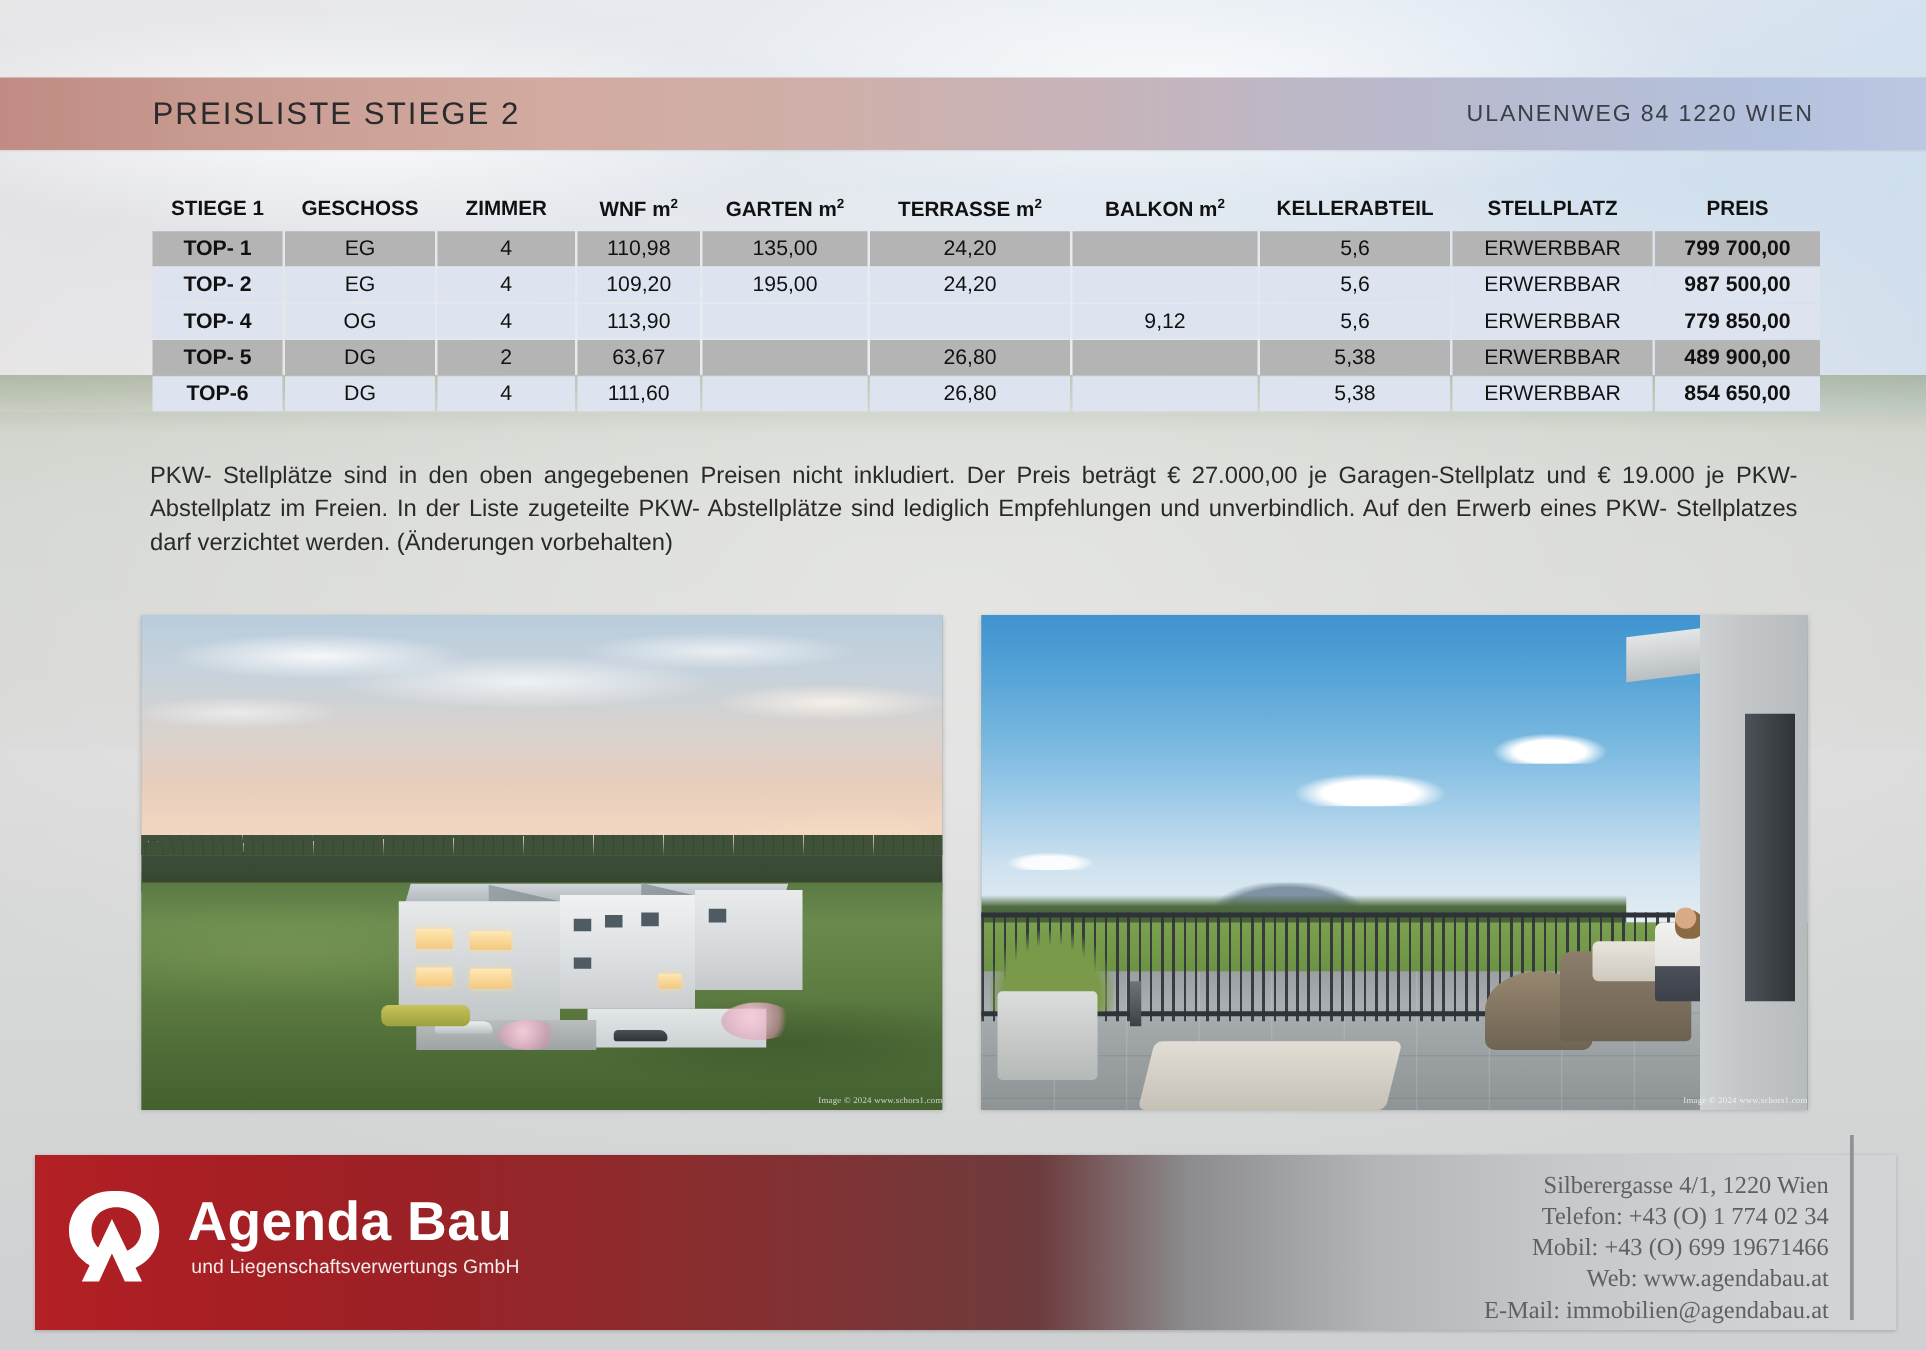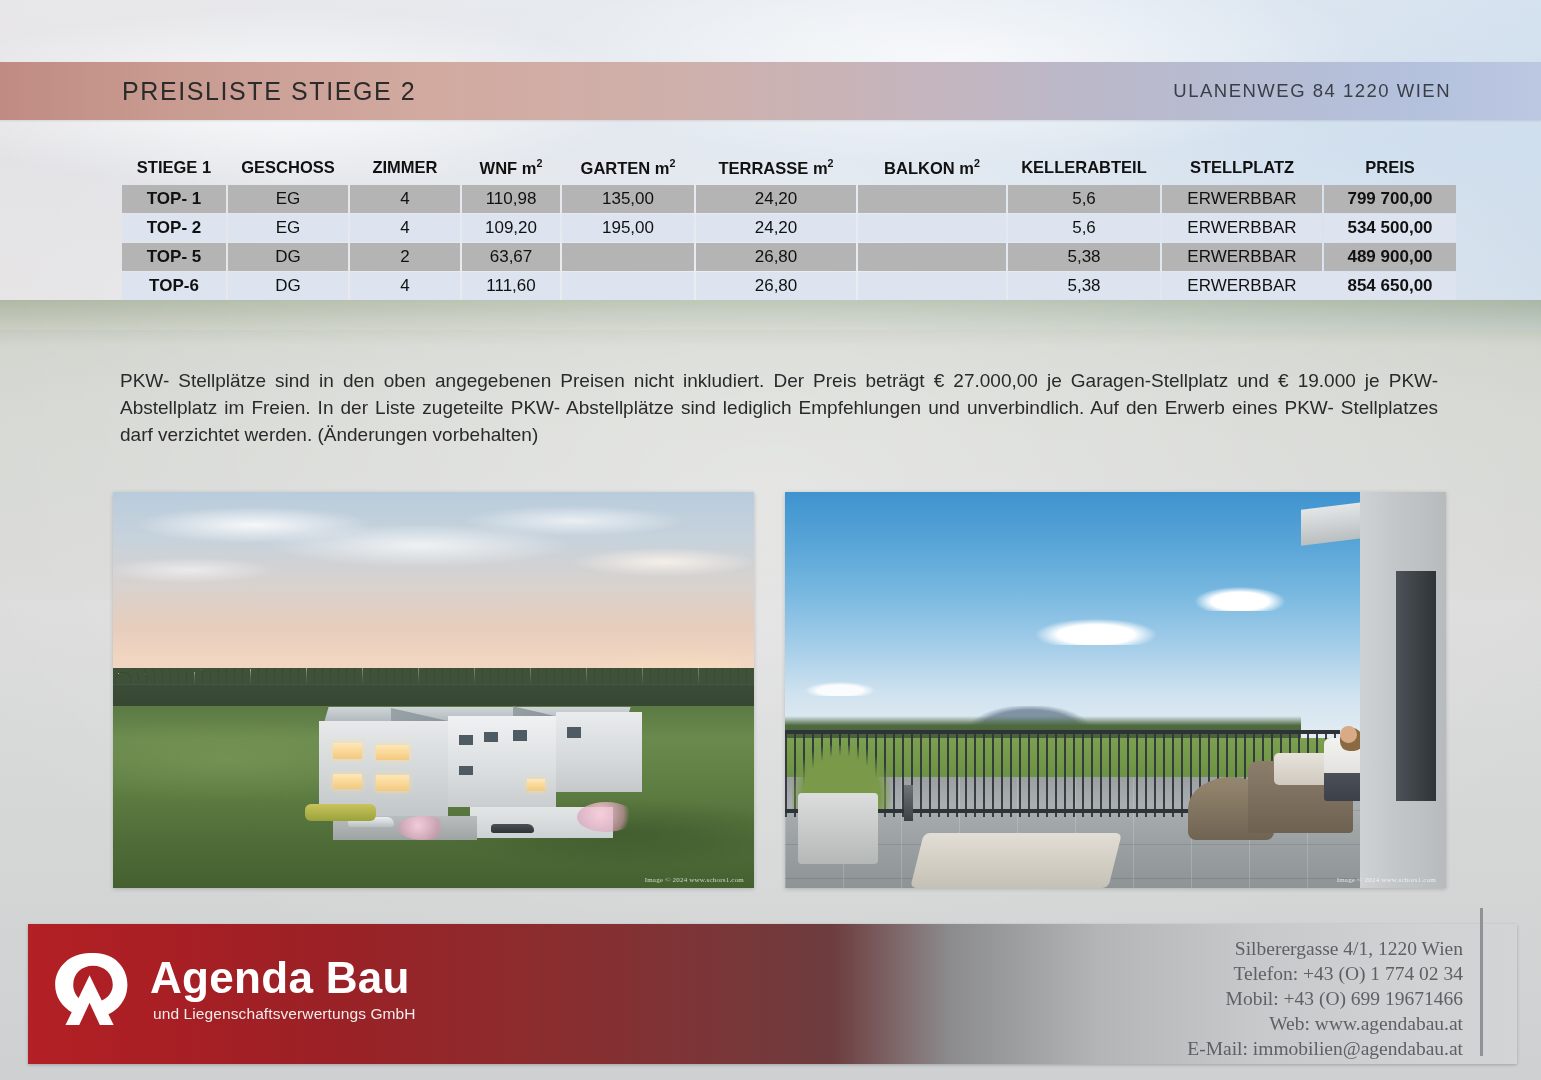--- a/index.html
+++ b/index.html
@@ -372,21 +372,21 @@
     background: #8a6a43;
     border-radius: 50% 50% 40% 40%;
   }
   .R-lamp {
     position:absolute; left: 18%; top: 74%; width: 1.4%; height: 9%;
     background: linear-gradient(180deg,#6e7478,#3c4145);
   }
 
   .watermark {
     position: absolute;
-    right: 10px; bottom: 4px;
+    right: 0; bottom: 4px;
     font-size: 7px;
     color: rgba(255,255,255,.72);
     letter-spacing: .2px;
     font-family: "Liberation Serif", serif;
     white-space: nowrap;
   }
 
   
   .footer-bar {
     position: absolute;
@@ -497,21 +497,33 @@
         <tr class="band-light">
           <td class="c-top">TOP- 2</td>
           <td>EG</td>
           <td>4</td>
           <td>109,20</td>
           <td>195,00</td>
           <td>24,20</td>
           <td></td>
           <td>5,6</td>
           <td>ERWERBBAR</td>
-          <td class="c-preis">534 500,00</td>
+          <td class="c-preis">987 500,00</td>
+        </tr>
+        <tr class="band-light">
+          <td class="c-top">TOP- 4</td>
+          <td>OG</td>
+          <td>4</td>
+          <td>113,90</td>
+          <td></td>
+          <td></td>
+          <td>9,12</td>
+          <td>5,6</td>
+          <td>ERWERBBAR</td>
+          <td class="c-preis">779 850,00</td>
         </tr>
         <tr class="band-dark">
           <td class="c-top">TOP- 5</td>
           <td>DG</td>
           <td>2</td>
           <td>63,67</td>
           <td></td>
           <td>26,80</td>
           <td></td>
           <td>5,38</td>

